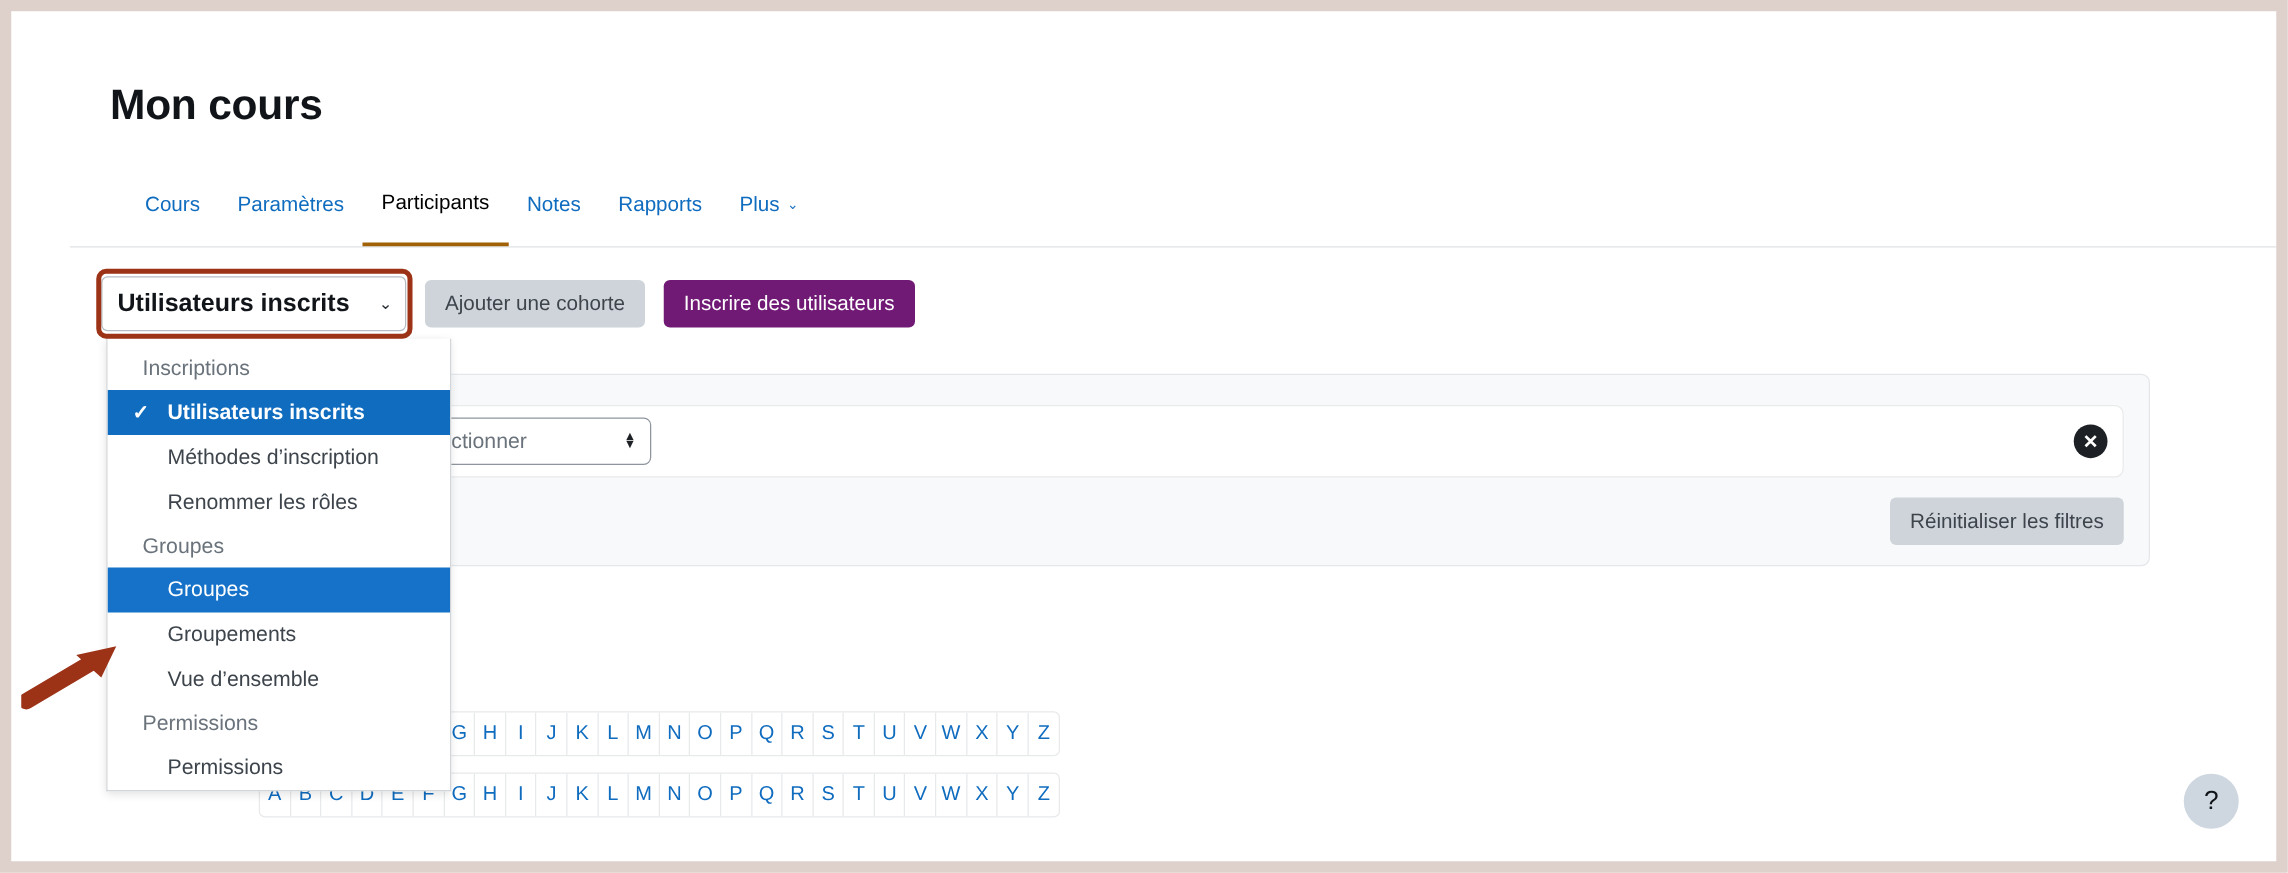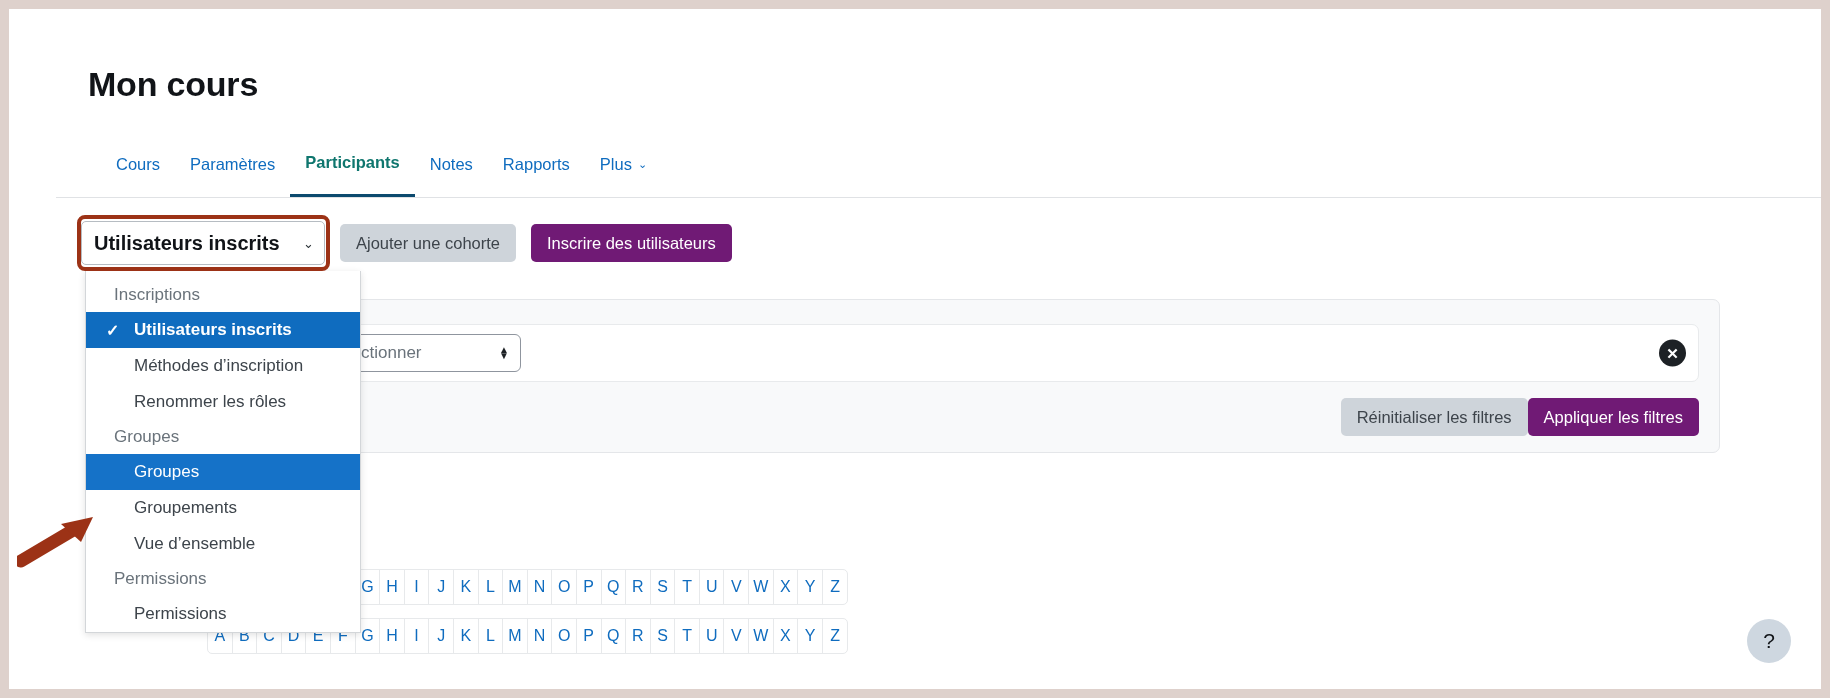--- a/index.html
+++ b/index.html
@@ -47,23 +47,23 @@
   }
   .tab {
     font-size: 16.5px;
     color: #0f6cbf;
     padding: 8px 15px 22px 15px;
     cursor: pointer;
     white-space: nowrap;
     position: relative;
   }
   .tab.active {
-    color: #0f766e;
-    border-bottom: 3px solid #0c4a6e;
-    font-weight: 700;
+    color: #000000;
+    border-bottom: 3px solid #a16207;
+    font-weight: 400;
   }
   .tab .caret {
     display: inline-block;
     margin-left: 6px;
     font-size: 11px;
     position: relative;
     top: -2px;
   }
 
   
@@ -339,21 +339,20 @@
         <span>Sélectionner</span>
         <span class="spinner">
           <span>▲</span>
             <span>▼</span>
         </span>
       </div>
       <div class="clear-x">✕</div>
     </div>
     <div class="filter-actions">
       <button class="btn btn-secondary">Réinitialiser les filtres</button>
-      <button class="btn btn-primary">Appliquer les filtres</button>
     </div>
   </div>
 
   <div class="alpha-wrap" style="top:560px;">
     <div class="alpha-bar" id="alpha-0">
         <div class="alpha-cell">A</div>
         <div class="alpha-cell">B</div>
         <div class="alpha-cell">C</div>
         <div class="alpha-cell">D</div>
         <div class="alpha-cell">E</div>

